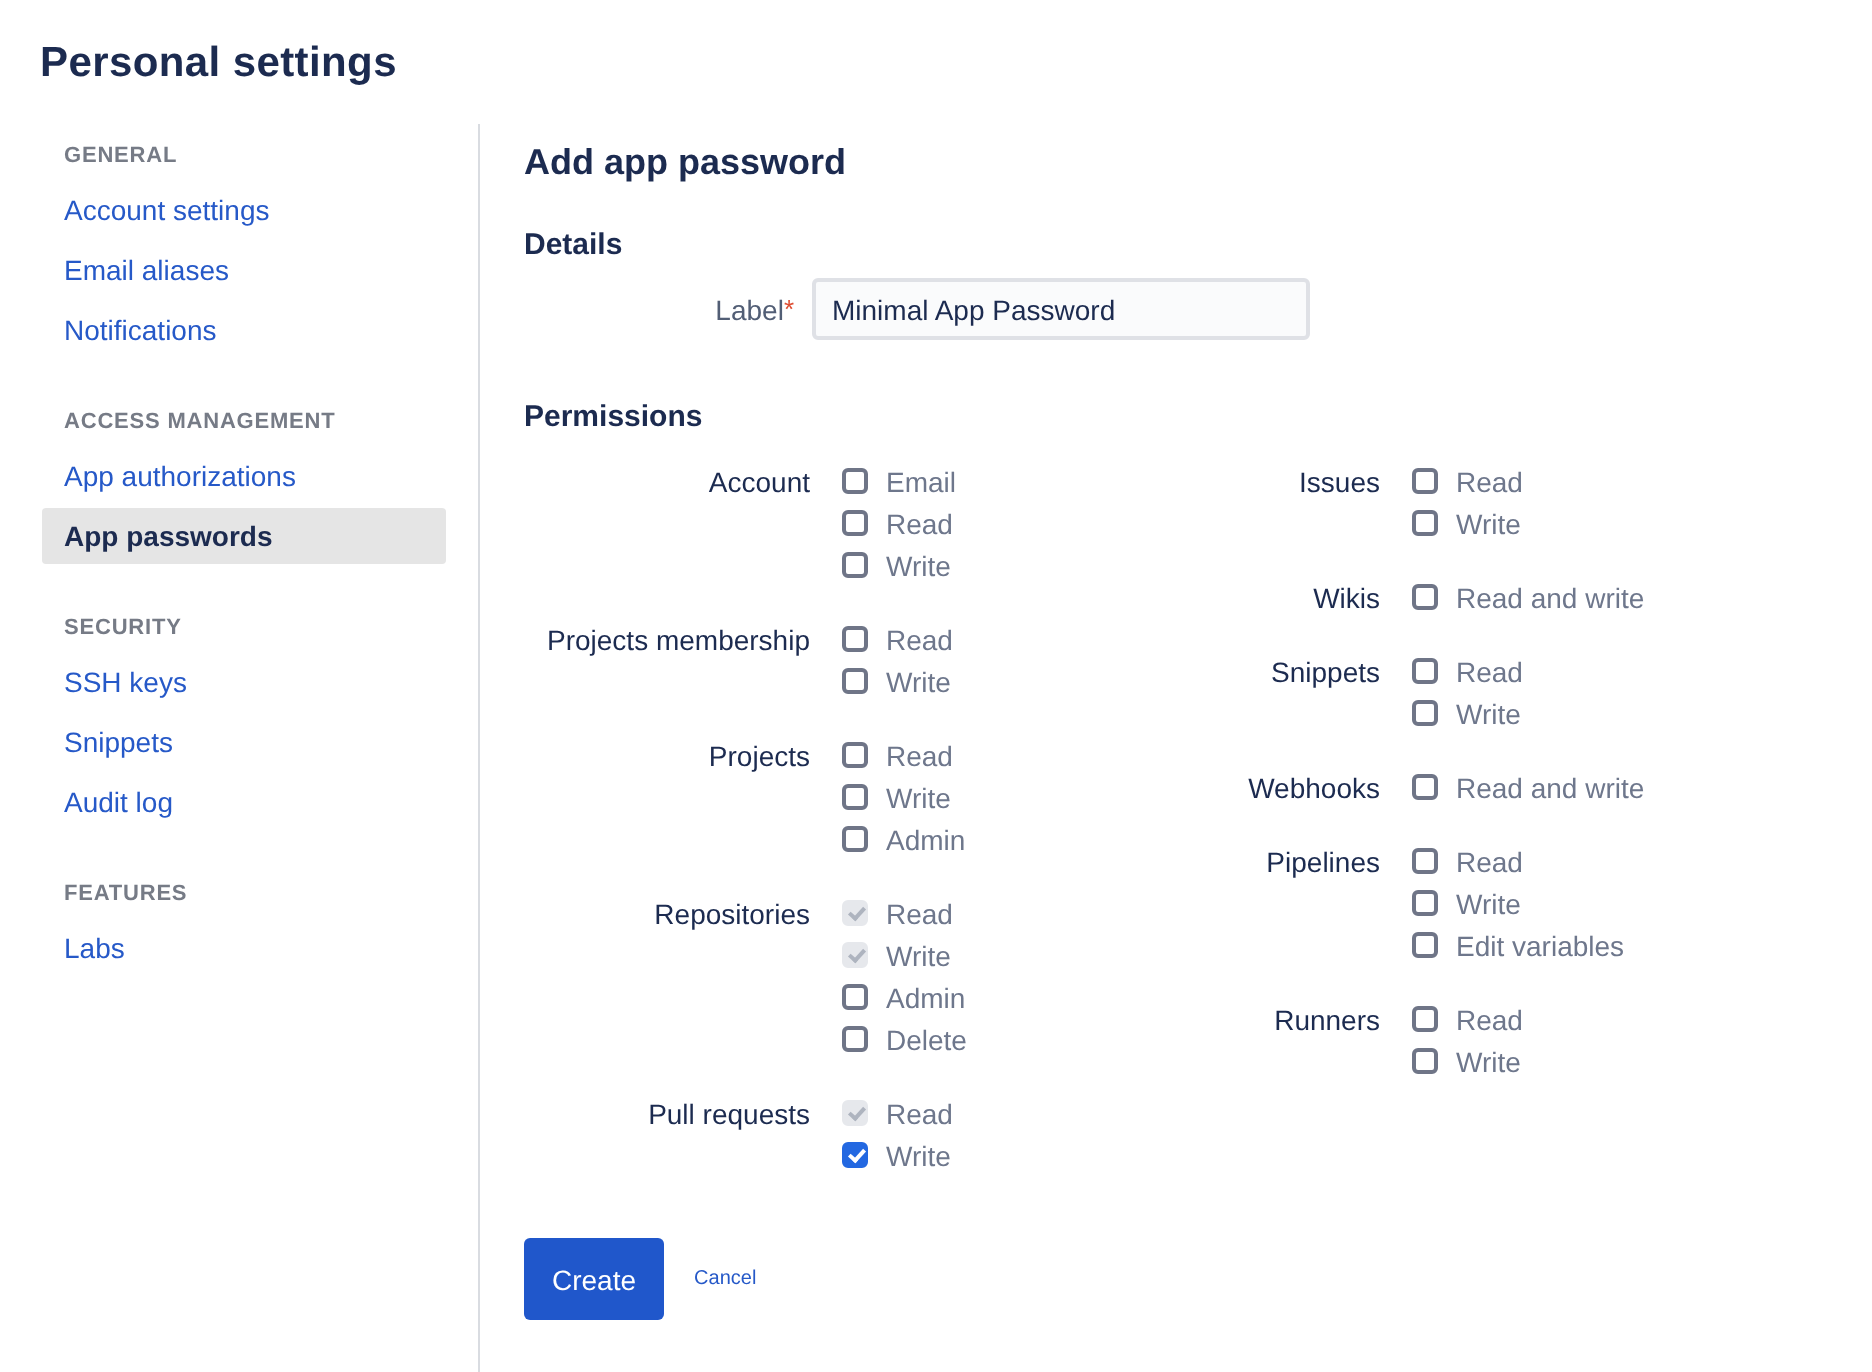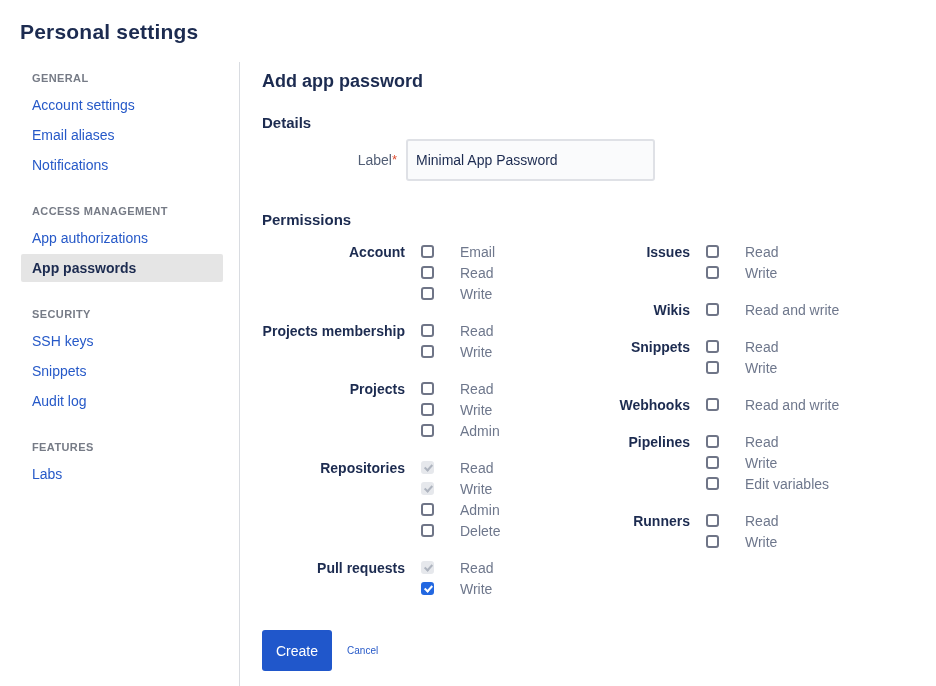--- a/index.html
+++ b/index.html
@@ -28,36 +28,36 @@
   .main-title { font-size:18px; font-weight:700; line-height:22px; color:#1C2B50; }
   .section-heading { font-size:15px; font-weight:700; color:#1C2B50; }
   .details-heading { margin-top:22px; }
   .permissions-heading { margin-top:30px; }
 
   
   .form-row { margin-top:8px; display:grid; grid-template-columns:135px 249px;
     column-gap:9px; align-items:center; }
   .field-label { text-align:right; font-size:14px; color:#525E75; }
   .required-mark { color:#DE4E33; font-size:13px; vertical-align:top; }
-  .text-input { width:249px; height:42px; border:2px solid #DFE1E6; border-radius:3px;
+  .text-input { width:249px; height:31px; border:2px solid #DFE1E6; border-radius:3px;
     background:#FAFBFC; padding:4px 8px; font-size:14px; color:#1C2B50;
     font-family:"Liberation Sans", sans-serif; outline:none; }
 
   
   .perm-columns { margin-top:13px; display:flex; }
   .perm-col { display:flex; flex-direction:column; gap:16px; }
   .perm-col-left { width:340px; flex:0 0 340px; }
   .perm-col-right { width:300px; }
   .perm-group { display:grid; column-gap:16px; }
   .perm-col-left .perm-group { grid-template-columns:143px 1fr; }
   .perm-col-right .perm-group { grid-template-columns:88px 1fr; }
-  .perm-group-label { text-align:right; font-size:14px; font-weight:700; color:#1C2B50;
+  .perm-group-label { text-align:right; font-size:14px; font-weight:400; color:#1C2B50;
     line-height:17px; padding-top:3px; }
   .perm-options { display:flex; flex-direction:column; }
-  .perm-option { display:flex; align-items:center; gap:26px; height:21px; }
+  .perm-option { display:flex; align-items:center; gap:9px; height:21px; }
   .option-label { font-size:14px; color:#6E778C; }
 
   
   .cb { position:relative; width:13px; height:13px; flex:0 0 13px;
     border:2px solid #6F7587; border-radius:3px; background:#fff; cursor:pointer; }
   .cb[data-state="checked"] { background:#2368E1; border-color:#2368E1; }
   .cb[data-state="checked"]::after { content:''; position:absolute; left:3px; top:0px;
     width:3px; height:6px; border:solid #fff; border-width:0 2px 2px 0;
     transform:rotate(42deg); }
   .cb[data-state="checked-disabled"] { background:#E6E8EC; border-color:#E6E8EC; cursor:default; }

